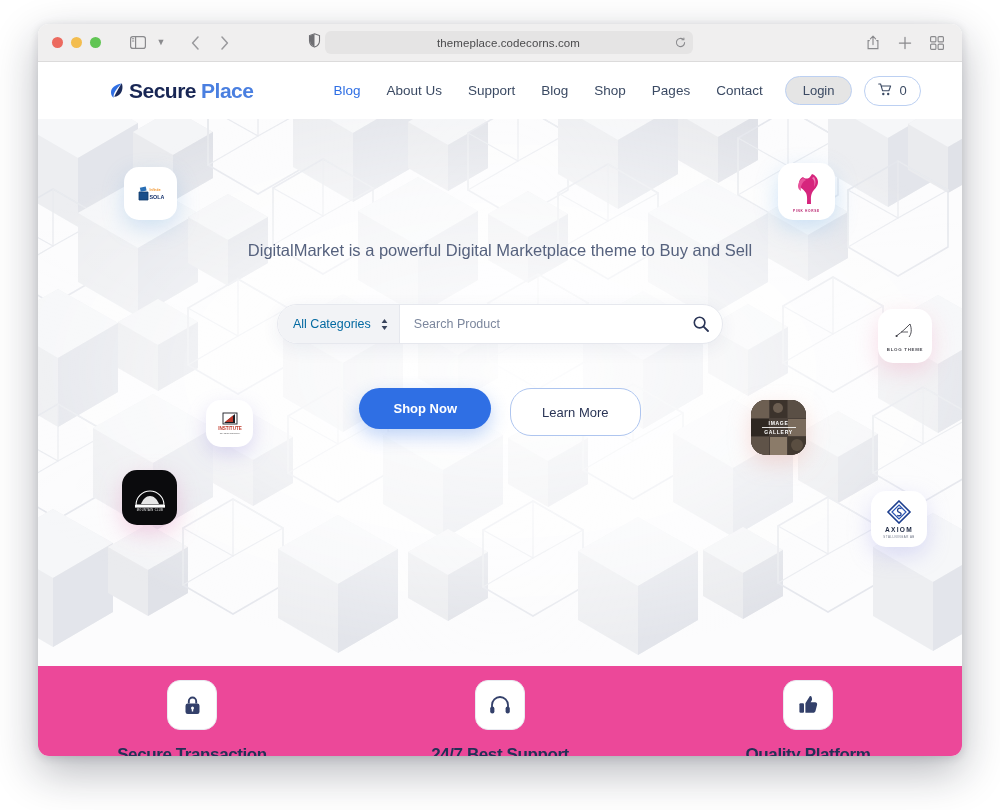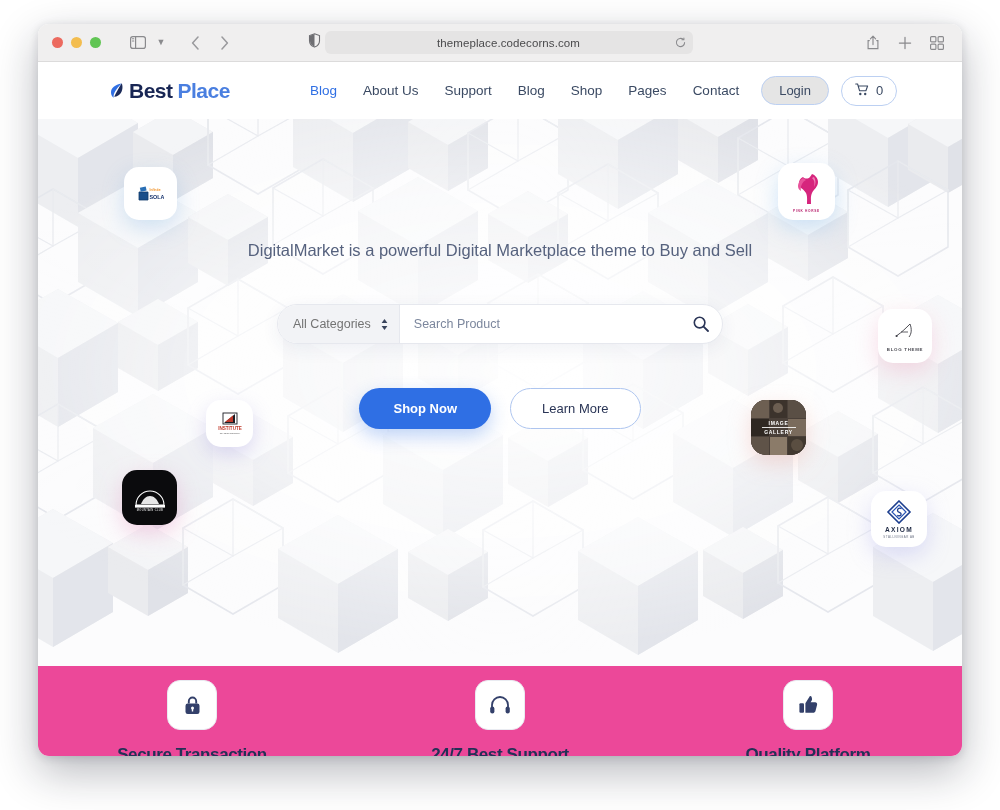--- a/index.html
+++ b/index.html
@@ -180,21 +180,21 @@
     box-shadow: 0 5px 18px rgba(40,59,107,.07);
     overflow:hidden;
   }
   #category-select {
     height: 100%;
     display:flex; align-items:center; gap: 10px;
     padding: 0 11px 0 15px;
     background:#f2f3f6;
     border-right: 1px solid #e6e8ee;
   }
-  #category-label { font-size: 12.5px; color:#737373; white-space:nowrap; }
+  #category-label { font-size: 12.5px; color:#0369a1; white-space:nowrap; }
   #stepper { display:flex; flex-direction:column; gap:1px; color:#39445c; }
   #search-input {
     flex: 1;
     border: none; outline: none;
     background: transparent;
     height: 100%;
     padding: 0 14px;
     font-family: "Liberation Sans", sans-serif;
     font-size: 12.5px;
     color:#3b4a63;
@@ -220,21 +220,21 @@
     padding: 0 34px; height: 41px;
     border-radius: 21px;
     box-shadow: 0 7px 18px rgba(47,111,228,.30);
     font-family:"Liberation Sans", sans-serif;
   }
   #learn-more-btn {
     background:#fff;
     border: 1px solid #aec5ef;
     color:#2a3556;
     font-size: 13px;
-    padding: 0 31px; height: 41px;
+    padding: 0 31px; height: 48px;
     border-radius: 21px;
     font-family:"Liberation Sans", sans-serif;
   }
 
   
   .float-card {
     position:absolute;
     z-index: 20;
     border-radius: 15px;
     background:#fff;
@@ -367,21 +367,21 @@
   <div id="page">
 
     <header id="site-header">
       <div id="logo">
         <span id="logo-mark">
           <svg width="14" height="18" viewBox="0 0 14 18">
             <path d="M11.5 1.5C5 2.6 1 6 1 10.5c0 2.2 1 4.1 2.7 5.3C3 12 5.5 7.6 11.5 1.5z" fill="#2f6fe4"></path>
             <path d="M11.8 1.2c1.6 4.4.5 9.6-3.6 12.4-1.2.8-2.6 1.2-4 1.2 2.3-4.6 4.6-9.4 7.6-13.6z" fill="#1c2b5a"></path>
           </svg>
         </span>
-        <span class="logo-theme">Best</span>
+        <span class="logo-theme">Secure</span>
           <span class="logo-place">Place</span>
       </div>
 
       <nav id="nav">
         <a class="nav-link active" href="#">Blog</a>
         <a class="nav-link" href="#">About Us</a>
         <a class="nav-link" href="#">Support</a>
         <a class="nav-link" href="#">Blog</a>
         <a class="nav-link" href="#">Shop</a>
         <a class="nav-link" href="#">Pages</a>

